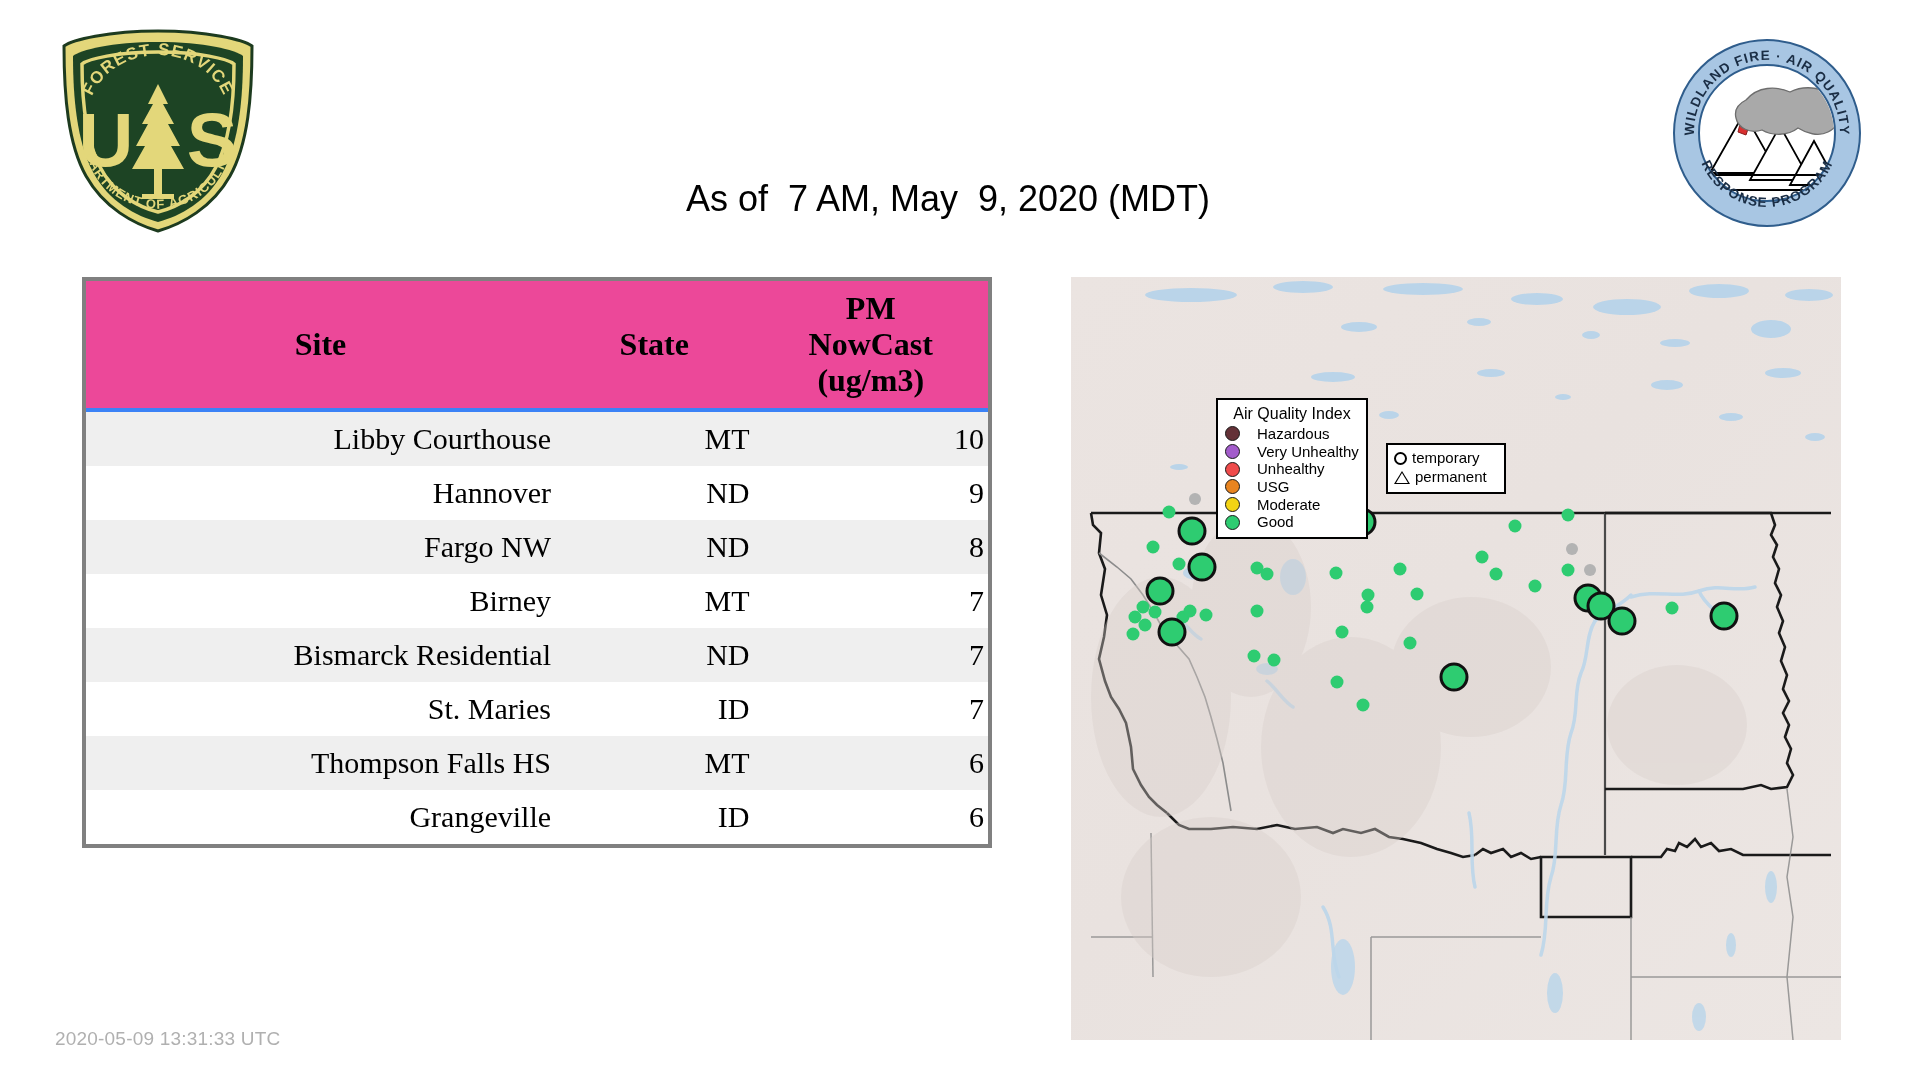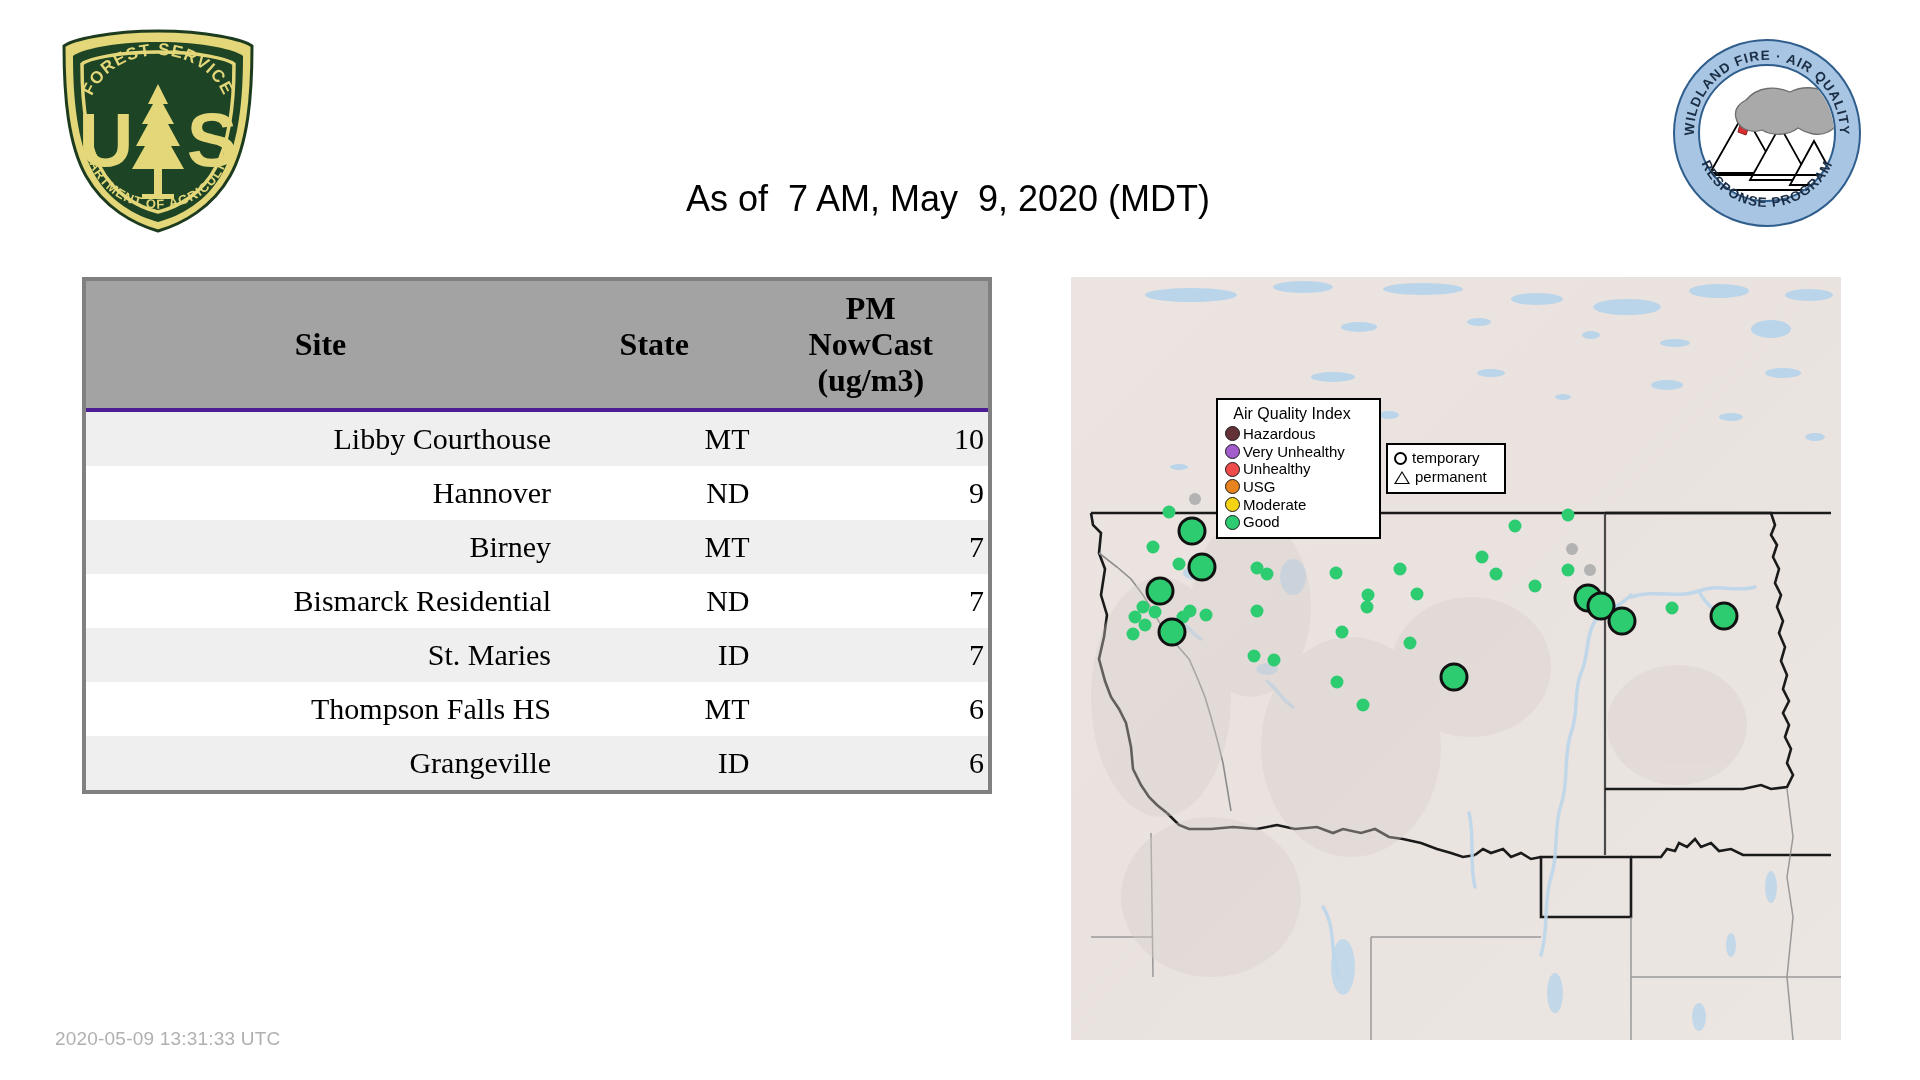--- a/index.html
+++ b/index.html
@@ -68,27 +68,27 @@
     border: 4px solid #808080;
     box-sizing: border-box;
     background: #ffffff;
   }
   table.nowcast {
     border-collapse: collapse;
     width: 100%;
     font-family: "Liberation Serif", serif;
   }
   table.nowcast thead th {
-    background: #a3a3a3;
+    background: #ec4899;
     color: #000000;
     font-size: 32px;
     font-weight: bold;
     padding: 10px 4px;
     text-align: center;
-    border-bottom: 4px solid #4c1d95;
+    border-bottom: 4px solid #3b82f6;
     line-height: 1.12;
   }
   table.nowcast thead th.col-site   { width: 52%; }
   table.nowcast thead th.col-state  { width: 22%; }
   table.nowcast thead th.col-value  { width: 26%; }
   table.nowcast tbody td {
     font-size: 30px;
     font-weight: 400;
     color: #000000;
     text-align: right;
@@ -125,33 +125,33 @@
   .legend-box {
     position: absolute;
     background: #ffffff;
     border: 2px solid #000000;
     font-family: "Liberation Sans", sans-serif;
   }
   .legend-aqi {
     left: 1216px;
     top: 398px;
     width: 134px;
-    padding: 5px 20px 6px 7px;
+    padding: 5px 7px 6px 7px;
   }
   .legend-aqi .legend-title {
     font-size: 16px;
     color: #000000;
     text-align: center;
     margin-bottom: 2px;
     white-space: nowrap;
   }
   .legend-aqi .legend-row {
     display: flex;
     align-items: center;
-    gap: 3px;
+    gap: 17px;
     font-size: 15px;
     line-height: 1.18;
     color: #000000;
     white-space: nowrap;
   }
   .legend-aqi .swatch {
     width: 13px;
     height: 13px;
     border-radius: 50%;
     border: 1.5px solid #1a1a1a;
@@ -276,20 +276,25 @@
       <tbody id="table-body">
           <tr>
             <td>Libby Courthouse</td>
             <td>MT</td>
             <td>10</td>
           </tr>
           <tr>
             <td>Hannover</td>
             <td>ND</td>
             <td>9</td>
+          </tr>
+          <tr>
+            <td>Fargo NW</td>
+            <td>ND</td>
+            <td>8</td>
           </tr>
           <tr>
             <td>Birney</td>
             <td>MT</td>
             <td>7</td>
           </tr>
           <tr>
             <td>Bismarck Residential</td>
             <td>ND</td>
             <td>7</td>

